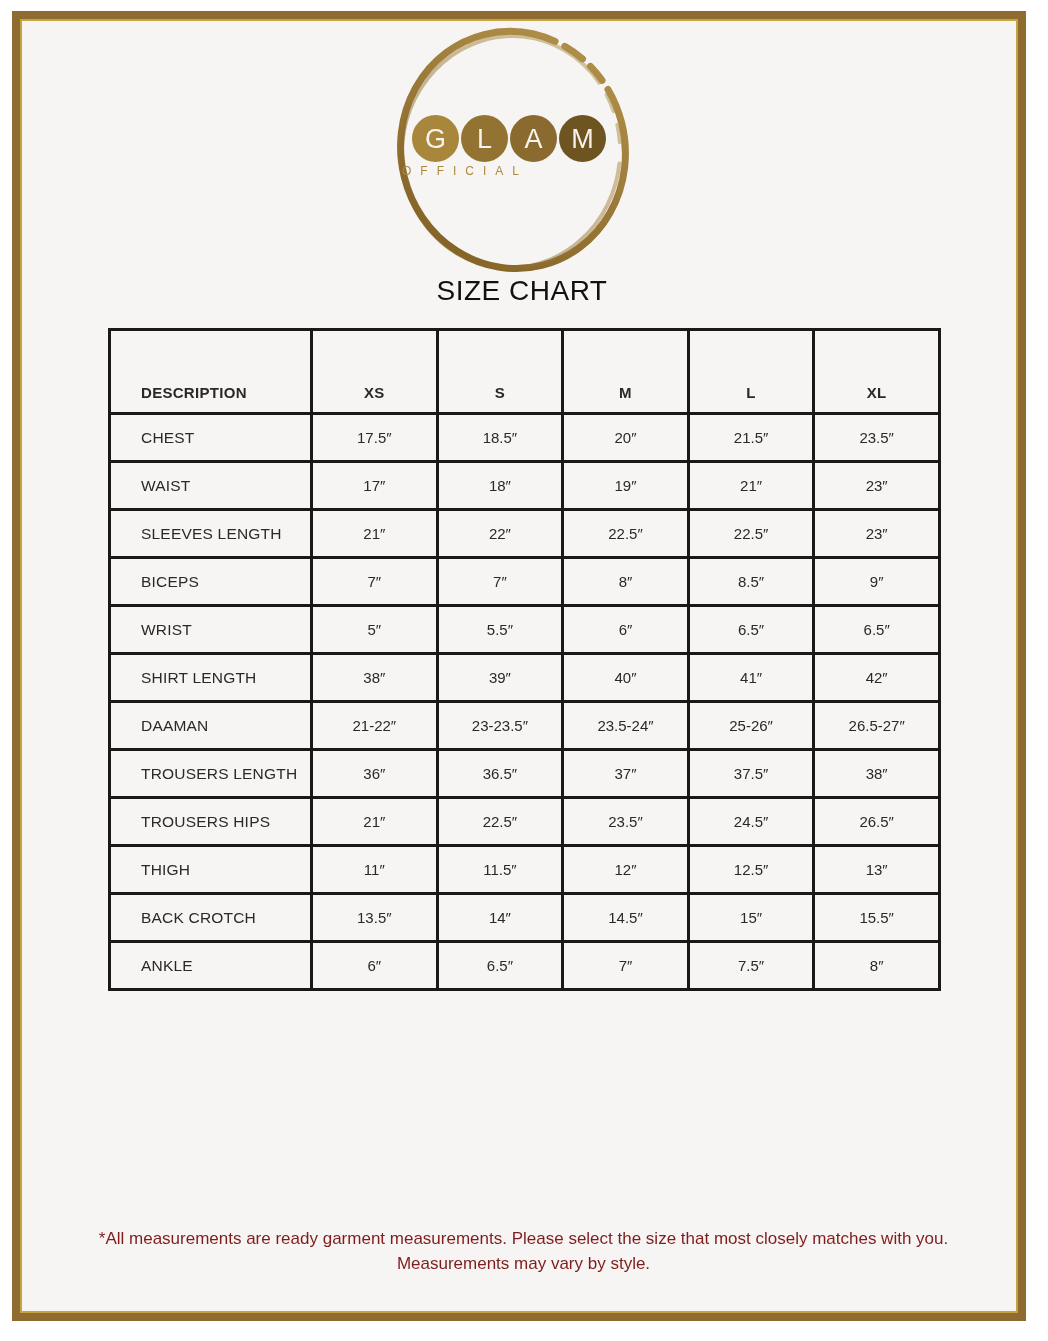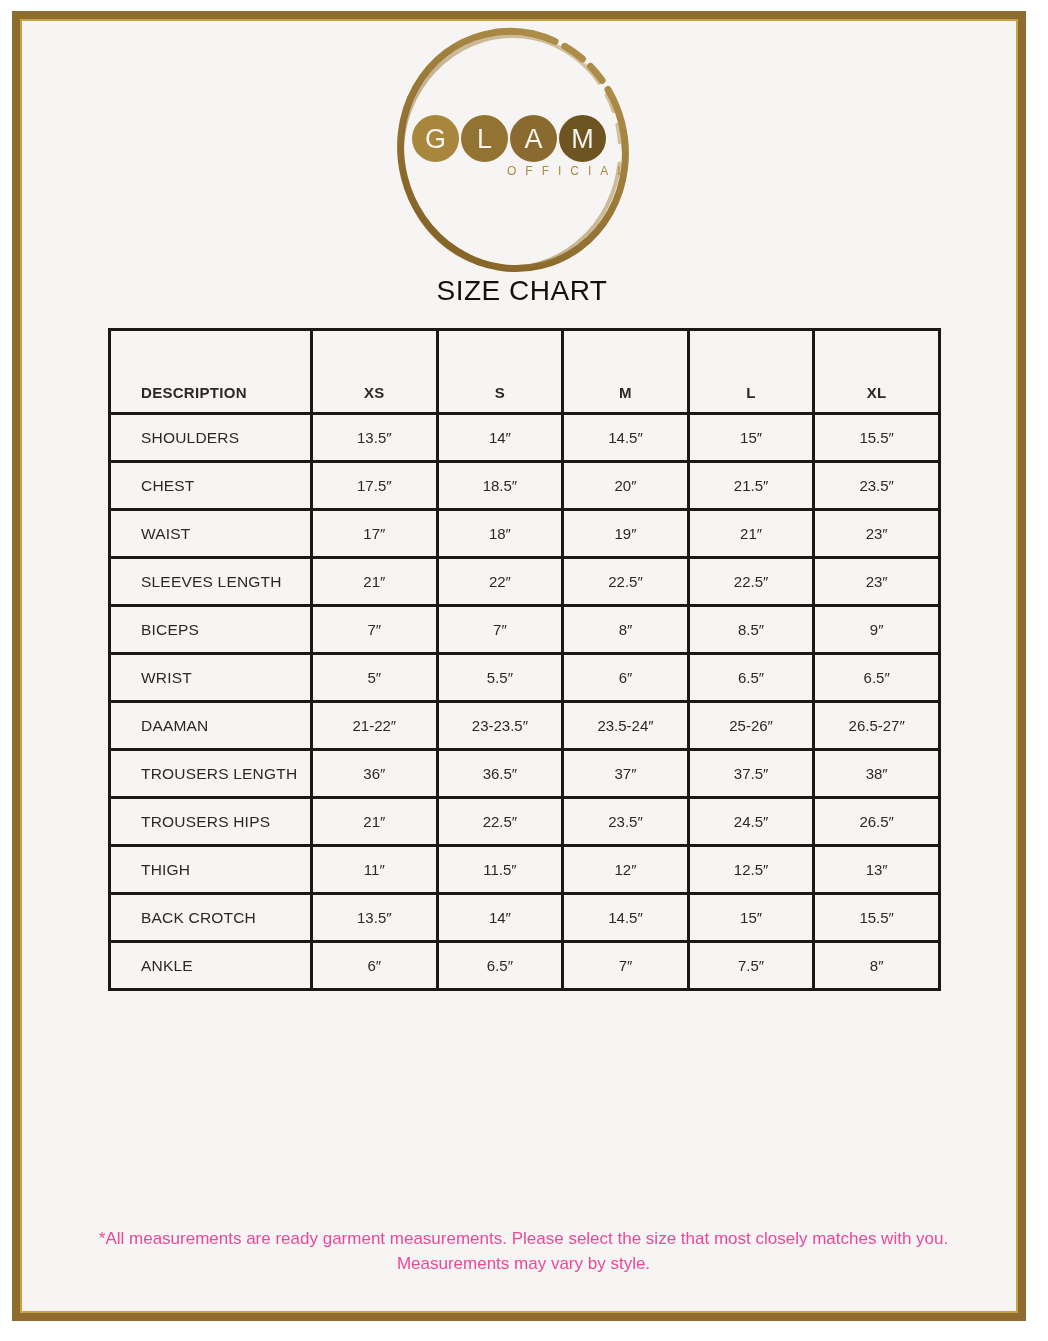--- a/index.html
+++ b/index.html
@@ -23,21 +23,21 @@
   .ring{position:absolute;left:0;top:0;width:240px;height:250px;}
   .letters{position:absolute;left:19px;top:90px;display:flex;gap:2px;}
   .glam-circle{
     width:47px;height:47px;border-radius:50%;
     display:flex;align-items:center;justify-content:center;
     color:#f7f3ee;font-size:27px;font-weight:400;line-height:1;
     padding-top:1px;box-sizing:border-box;
   }
   .official{
     position:absolute;left:0;top:139px;width:100%;
-    text-align:right;font-size:12px;font-weight:400;
+    text-align:left;font-size:12px;font-weight:400;
     letter-spacing:9px;text-indent:9px;color:#ab8a3f;
   }
 
   
   .title{
     position:absolute;left:0;top:271px;width:1036px;margin:4px;
     text-align:center;font-size:28px;font-weight:normal;
     letter-spacing:.5px;color:#121110;
   }
 
@@ -49,21 +49,21 @@
     height:84px;vertical-align:bottom;padding-bottom:11px;
     font-size:15px;font-weight:bold;letter-spacing:.3px;
   }
   th.desc,td.desc{text-align:left;padding-left:30px;}
   tbody td{height:48px;font-size:15px;text-align:center;vertical-align:middle;}
   tbody td.desc{font-size:15.5px;letter-spacing:.2px;}
 
   
   .footnote{
     position:absolute;left:0;top:1226px;width:1047px;margin:0;
-    text-align:center;font-size:17px;line-height:25px;color:#ec4899;
+    text-align:center;font-size:17px;line-height:25px;color:#7f1d1d;
   }
 </style>
 </head>
 <body>
 
 <div class="page">
 
   <div class="frame" style="border-color: rgb(142, 107, 46); background: rgb(247, 245, 243); box-shadow: rgb(198, 162, 67) 0px 0px 0px 2px inset;"></div>
 
   <div class="logo">
@@ -111,28 +111,20 @@
             <th class="desc">DESCRIPTION</th>
             <th>XS</th>
             <th>S</th>
             <th>M</th>
             <th>L</th>
             <th>XL</th>
           </tr>
         </thead>
         <tbody>
           <tr>
-            <td class="desc">SHOULDERS</td>
-            <td>13.5″</td>
-            <td>14″</td>
-            <td>14.5″</td>
-            <td>15″</td>
-            <td>15.5″</td>
-          </tr>
-          <tr>
             <td class="desc">CHEST</td>
             <td>17.5″</td>
             <td>18.5″</td>
             <td>20″</td>
             <td>21.5″</td>
             <td>23.5″</td>
           </tr>
           <tr>
             <td class="desc">WAIST</td>
             <td>17″</td>
@@ -159,20 +151,28 @@
           </tr>
           <tr>
             <td class="desc">WRIST</td>
             <td>5″</td>
             <td>5.5″</td>
             <td>6″</td>
             <td>6.5″</td>
             <td>6.5″</td>
           </tr>
           <tr>
+            <td class="desc">SHIRT LENGTH</td>
+            <td>38″</td>
+            <td>39″</td>
+            <td>40″</td>
+            <td>41″</td>
+            <td>42″</td>
+          </tr>
+          <tr>
             <td class="desc">DAAMAN</td>
             <td>21-22″</td>
             <td>23-23.5″</td>
             <td>23.5-24″</td>
             <td>25-26″</td>
             <td>26.5-27″</td>
           </tr>
           <tr>
             <td class="desc">TROUSERS LENGTH</td>
             <td>36″</td>

